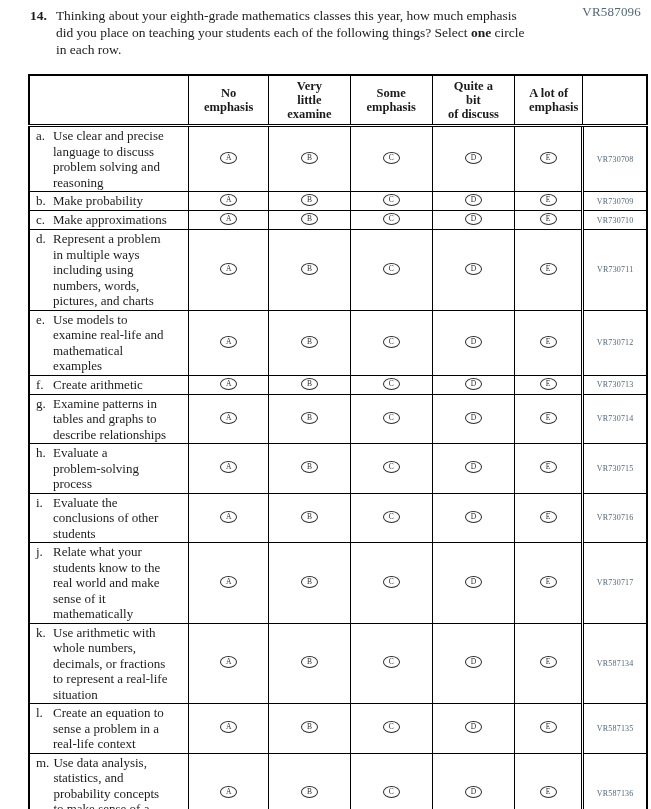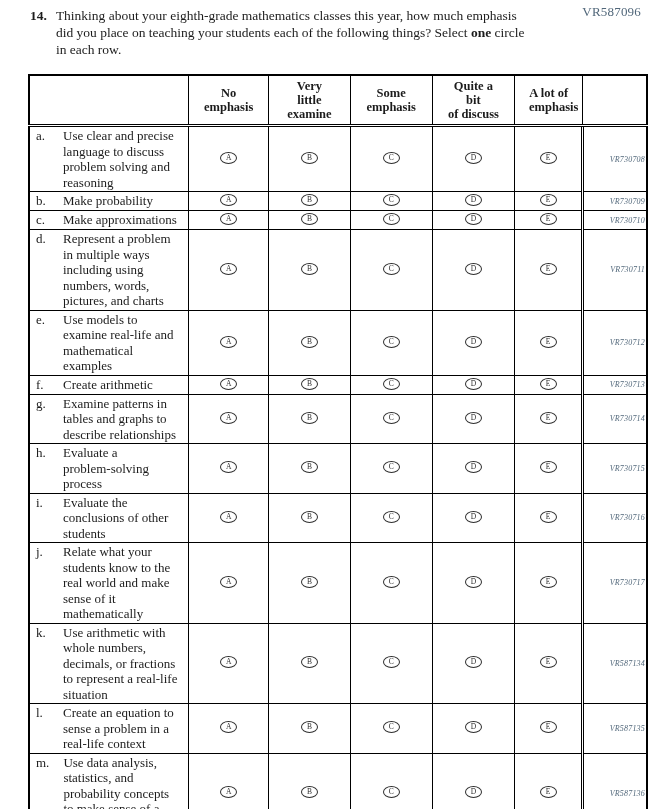--- a/index.html
+++ b/index.html
@@ -36,32 +36,32 @@
     font-size:12.5px;font-weight:bold;line-height:14px;
     text-align:center;vertical-align:middle;
     padding:3px 14px;white-space:pre-line;
   }
   td.item{
     vertical-align:top;padding:1px 2px 1px 6px;
     font-size:13px;line-height:15.5px;
   }
   .iwrap{display:flex;align-items:flex-start;}
   .ltr{min-width:13px;margin-right:4px;}
-  .itxt{white-space:pre-line;margin-left:10px;}
+  .itxt{white-space:pre-line;}
   td.ovc{text-align:center;vertical-align:middle;padding:0;}
   .oval{
     display:inline-block;width:15px;height:10px;
     border:1px solid #2e2e2e;border-radius:50%;
     font-size:7.5px;line-height:10px;text-align:center;
     color:#2e2e2e;cursor:pointer;overflow:hidden;
   }
   td.code{
     border-left:3px double #000;
-    text-align:right;vertical-align:middle;
-    font-size:8px;color:#51677a;padding:0 1px;letter-spacing:.2px;font-style:italic;
+    text-align:center;vertical-align:middle;
+    font-size:8px;color:#51677a;padding:0 1px;letter-spacing:.2px;
   }
 </style>
 </head>
 <body>
 
 <div class="form-code">VR587096</div>
 
 <div class="question">
   <span class="qnum">14.</span>
   <p class="qtext"><span>Thinking about your eighth-grade mathematics classes this year, how much emphasis

